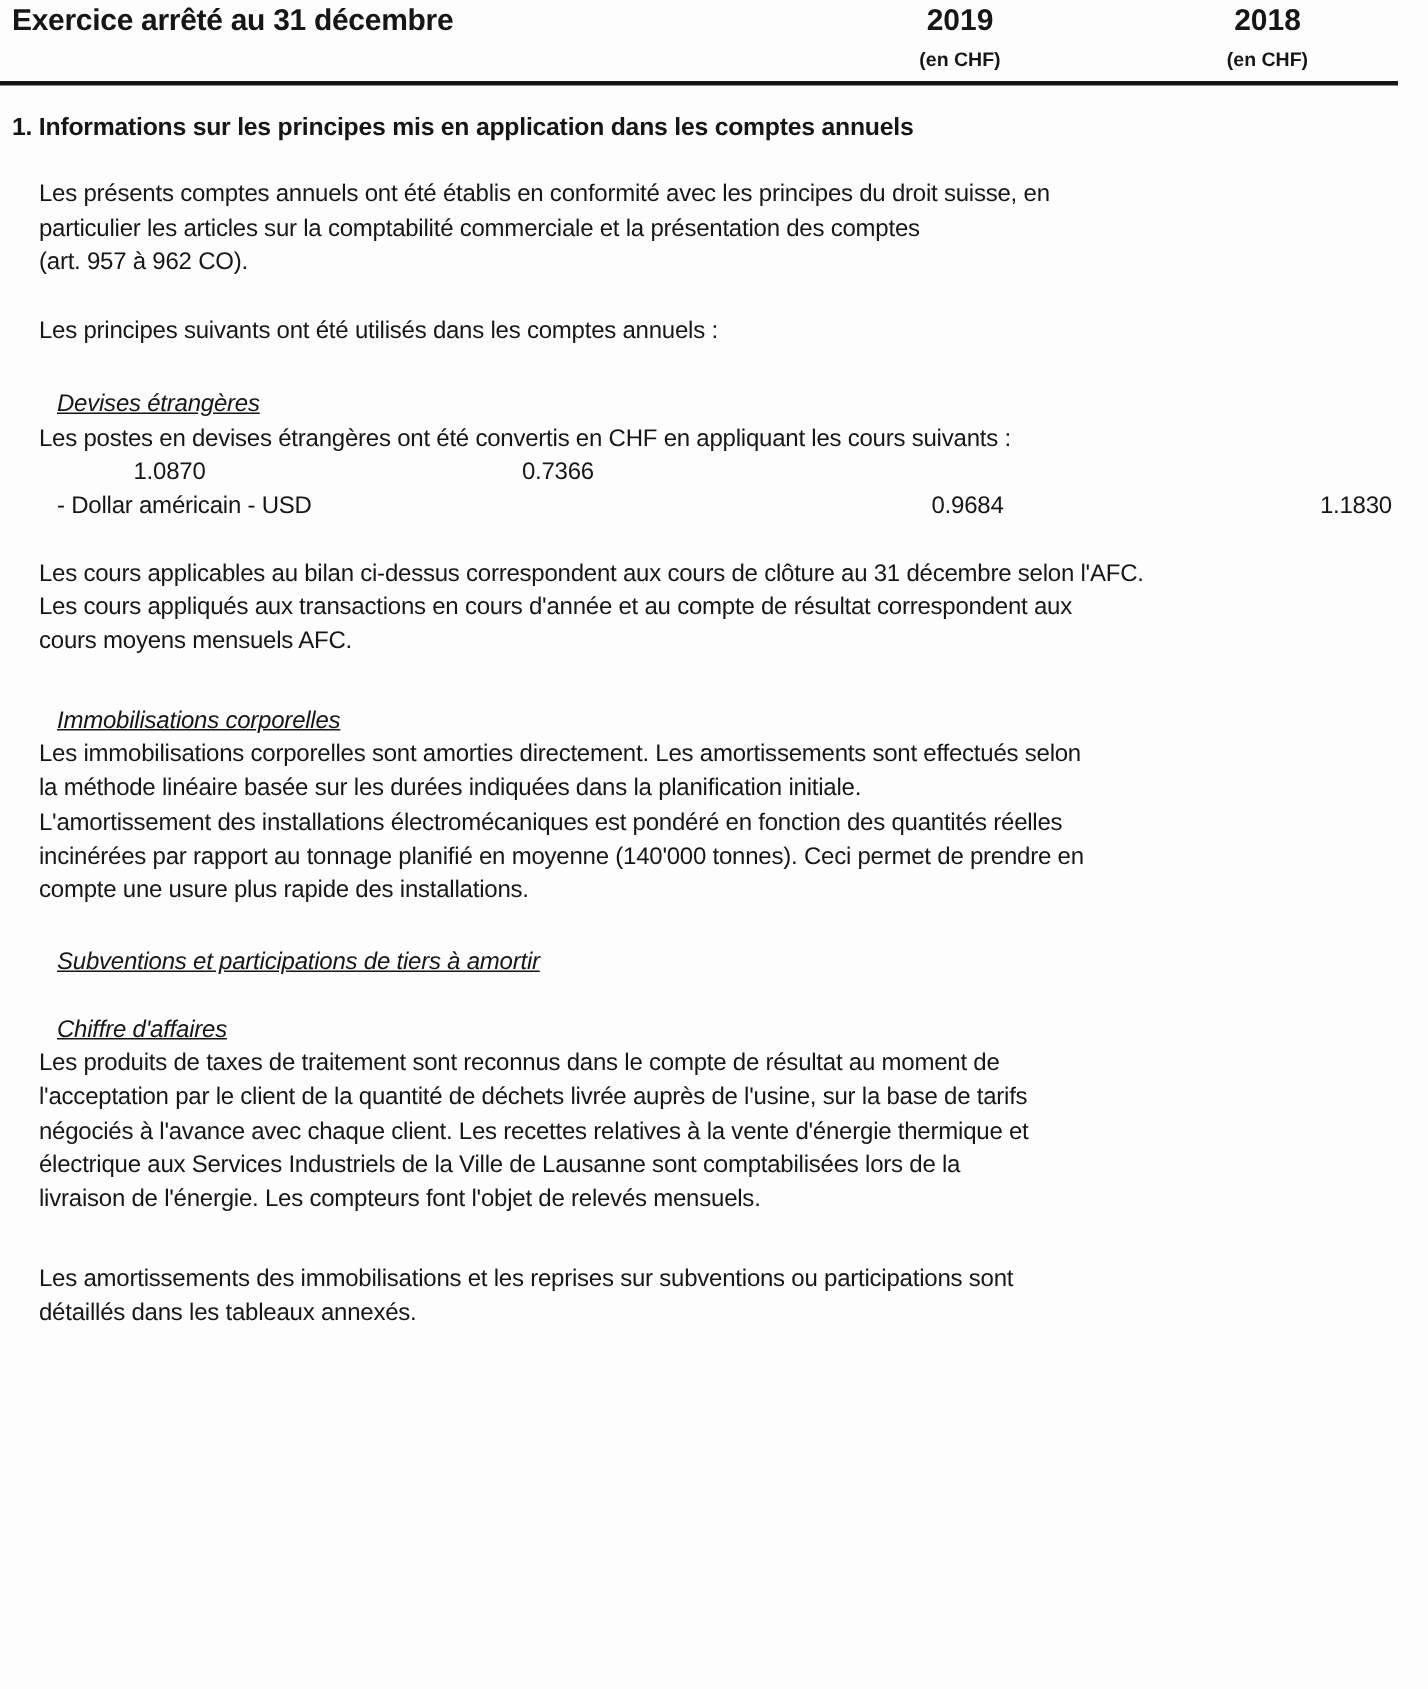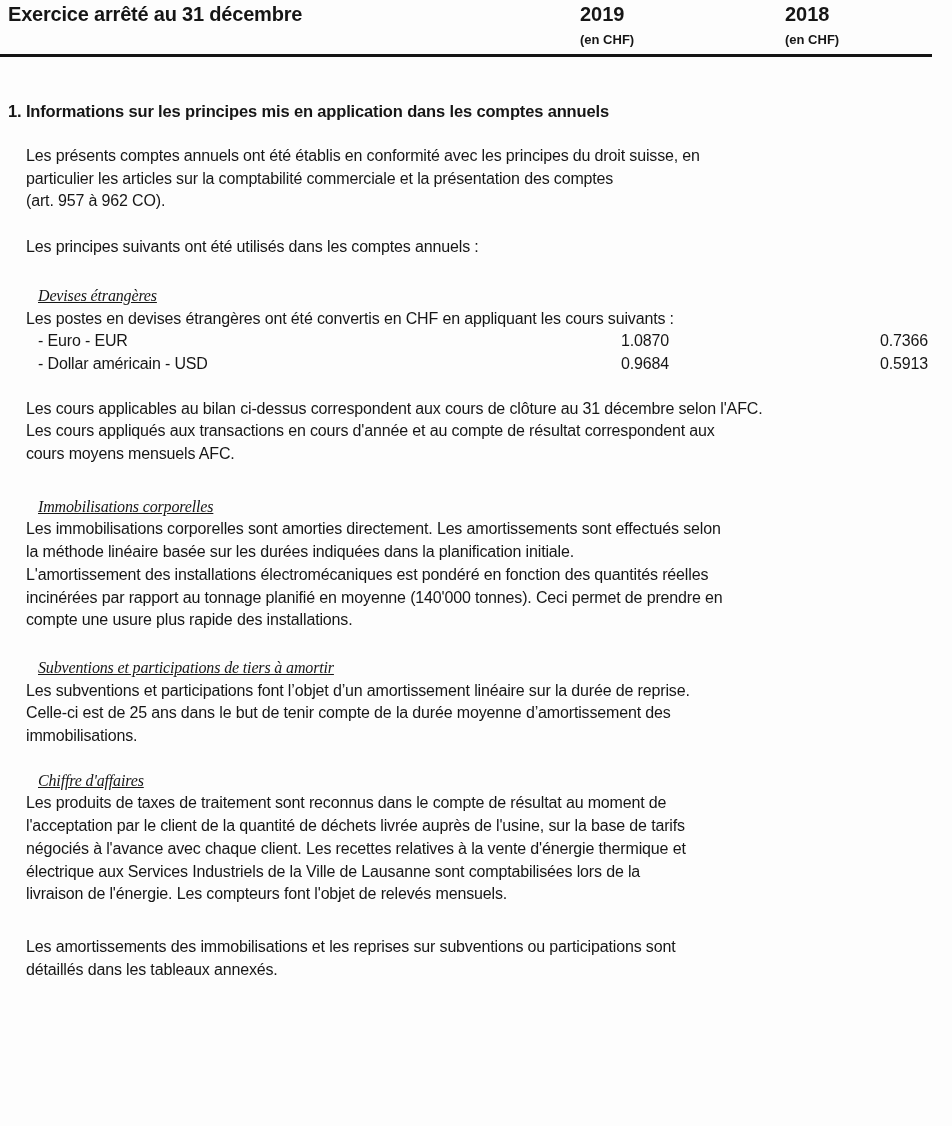--- a/index.html
+++ b/index.html
@@ -14,21 +14,21 @@
     width: 952px; height: 1126px;
     background: #fdfdfd;
     overflow: hidden;
   }
   
   .doc-header { position: relative; height: 58px; }
   .doc-title {
     position: absolute; left: 8px; top: 3px;
     font-size: 20px; font-weight: bold; letter-spacing: -0.2px;
   }
-  .col-head { position: absolute; top: 3px; width: 120px; text-align: left; }
+  .col-head { position: absolute; top: 3px; width: 120px; text-align: center; }
   .col-head .year { font-size: 20px; font-weight: bold; }
   .col-head .unit { font-size: 13px; font-weight: bold; margin-top: 6px; }
   .col-2019 { left: 580px; }
   .col-2018 { left: 785px; }
   .header-rule {
     position: absolute; left: 0; top: 54px;
     width: 932px; height: 0;
     border-top: 3px solid #141414;
   }
   
@@ -43,24 +43,23 @@
     font-size: 16px; line-height: 22.7px;
     letter-spacing: -0.15px;
     white-space: pre-line;
   }
   .sub-heading {
     margin-left: 38px;
     font-size: 16px; line-height: 22.7px;
     font-style: italic;
     text-decoration: underline;
     letter-spacing: -0.15px;
-    font-family: Liberation Serif, serif;
   }
   
-  #s1-heading        { margin-top: 42px; }
+  #s1-heading        { margin-top: 16px; }
   #s1-intro          { margin-top: 22px; }
   #principles-intro  { margin-top: 23px; }
   #devises-heading   { margin-top: 26px; }
   #rates-note        { margin-top: 22px; }
   #immo-heading      { margin-top: 30px; }
   #subv-heading      { margin-top: 25px; }
   #chiffre-heading   { margin-top: 22px; }
   #s2-heading        { margin-top: 29px; }
   #s2-body           { margin-top: 30px; }
   
@@ -98,48 +97,44 @@
 (art. 957 à 962 CO).</div>
 
   <div id="principles-intro" class="para">Les principes suivants ont été utilisés dans les comptes annuels :</div>
 
   <div id="devises-heading" class="sub-heading">Devises étrangères</div>
 
   <div class="para">Les postes en devises étrangères ont été convertis en CHF en appliquant les cours suivants :</div>
 
   <div class="rates">
     <div class="rate-row">
-      <span class="rate-label">- Euro - EUR</span>
       <span class="rate-v1">1.0870</span>
       <span class="rate-v2">0.7366</span>
     </div>
     <div class="rate-row">
       <span class="rate-label">- Dollar américain - USD</span>
       <span class="rate-v1">0.9684</span>
-      <span class="rate-v2">0.5913</span>
+      <span class="rate-v2">1.1830</span>
     </div>
   </div>
 
   <div id="rates-note" class="para">Les cours applicables au bilan ci-dessus correspondent aux cours de clôture au 31 décembre selon l'AFC.
 Les cours appliqués aux transactions en cours d'année et au compte de résultat correspondent aux
 cours moyens mensuels AFC.</div>
 
   <div id="immo-heading" class="sub-heading">Immobilisations corporelles</div>
 
   <div class="para">Les immobilisations corporelles sont amorties directement. Les amortissements sont effectués selon
 la méthode linéaire basée sur les durées indiquées dans la planification initiale.
 L'amortissement des installations électromécaniques est pondéré en fonction des quantités réelles
 incinérées par rapport au tonnage planifié en moyenne (140'000 tonnes). Ceci permet de prendre en
 compte une usure plus rapide des installations.</div>
 
   <div id="subv-heading" class="sub-heading">Subventions et participations de tiers à amortir</div>
 
-  <div class="para">Les subventions et participations font l’objet d’un amortissement linéaire sur la durée de reprise.
-Celle-ci est de 25 ans dans le but de tenir compte de la durée moyenne d’amortissement des
-immobilisations.</div>
 
   <div id="chiffre-heading" class="sub-heading">Chiffre d'affaires</div>
 
   <div class="para">Les produits de taxes de traitement sont reconnus dans le compte de résultat au moment de
 l'acceptation par le client de la quantité de déchets livrée auprès de l'usine, sur la base de tarifs
 négociés à l'avance avec chaque client. Les recettes relatives à la vente d'énergie thermique et
 électrique aux Services Industriels de la Ville de Lausanne sont comptabilisées lors de la
 livraison de l'énergie. Les compteurs font l'objet de relevés mensuels.</div>
 
 

